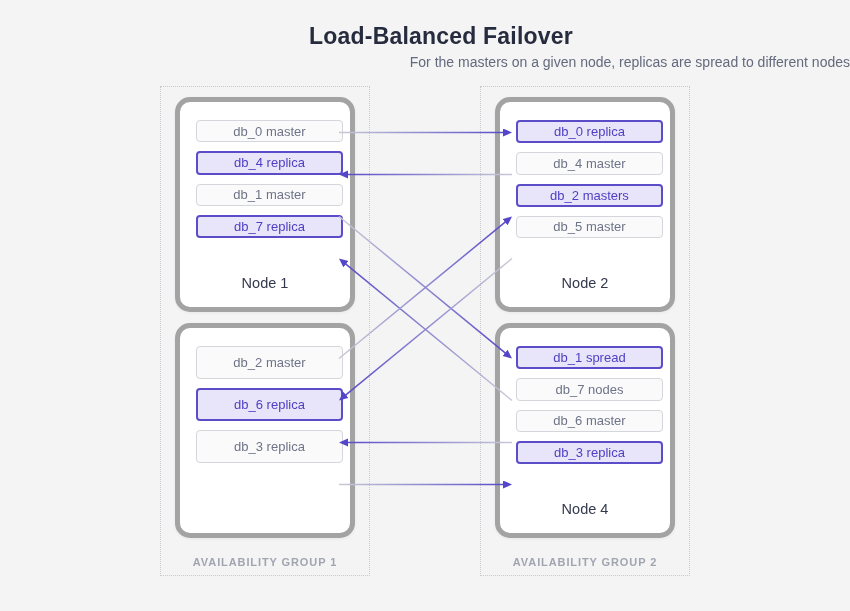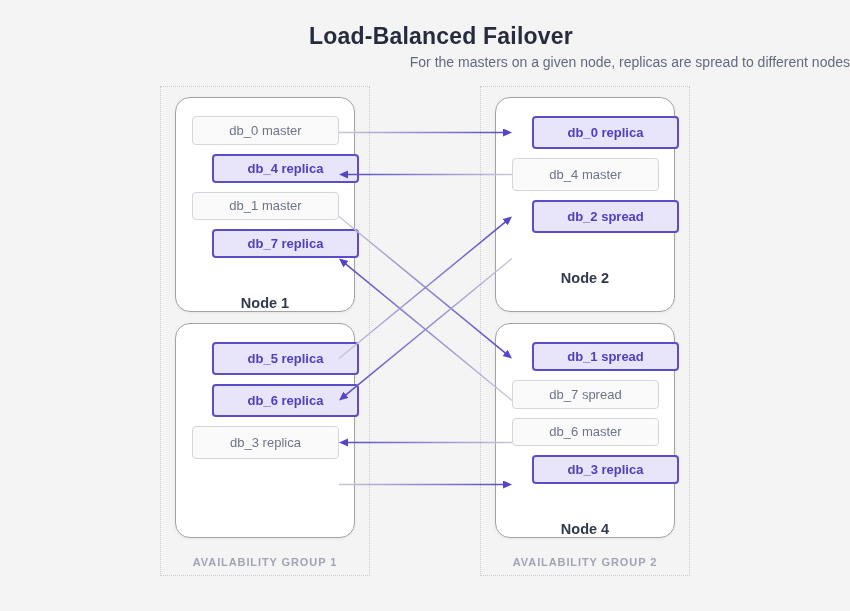--- a/index.html
+++ b/index.html
@@ -51,24 +51,24 @@
     letter-spacing: 0.9px;
     color: #a1a5b0;
   }
 
   .node {
     position: absolute;
     left: 14px;
     width: 180px;
     height: 215px;
     background: #ffffff;
-    border: 1px solid #a3a3a3;
+    border: 5px solid #a3a3a3;
     border-radius: 15px;
     box-shadow: 0 1px 3px rgba(40,40,70,0.06);
-    padding: 18px 16px 0 16px;
+    padding: 18px 16px 16px 16px;
     display: flex;
     flex-direction: column;
   }
   .node-top { top: 10px; }
   .node-bottom { top: 236px; }
 
   .item {
     width: 147px;
     height: 33px;
     margin-bottom: 9px;
@@ -81,29 +81,28 @@
   .item.master {
     background: #fafafb;
     border: 1px solid #d5d6db;
     color: #6e7488;
     font-weight: 400;
   }
   .item.replica {
     background: #e8e4f9;
     border: 2px solid #5b4cc8;
     color: #4e3fc3;
-    font-weight: 700;
-    margin-left: 20px;
+    font-weight: 400;
   }
 
   .node-label {
     margin-top: 28px;
     text-align: center;
     font-size: 14.5px;
-    font-weight: 700;
+    font-weight: 400;
     color: #333a4d;
   }
 
   svg.arrows {
     position: absolute;
     top: 0; left: 0;
     width: 850px; height: 611px;
     pointer-events: none;
     z-index: 5;
   }
@@ -118,37 +117,38 @@
 
   <div class="group group-1">
     <div class="node node-top">
       <div class="item master">db_0 master</div>
       <div class="item replica">db_4 replica</div>
       <div class="item master">db_1 master</div>
       <div class="item replica">db_7 replica</div>
       <div class="node-label">Node 1</div>
     </div>
     <div class="node node-bottom">
-      <div class="item replica">db_5 replica</div>
+      <div class="item master">db_2 master</div>
       <div class="item replica">db_6 replica</div>
       <div class="item master">db_3 replica</div>
     </div>
     <div class="group-label">AVAILABILITY GROUP 1</div>
   </div>
 
   <div class="group group-2">
     <div class="node node-top">
       <div class="item replica">db_0 replica</div>
       <div class="item master">db_4 master</div>
-      <div class="item replica">db_2 spread</div>
+      <div class="item replica">db_2 masters</div>
+      <div class="item master">db_5 master</div>
       <div class="node-label">Node 2</div>
     </div>
     <div class="node node-bottom">
       <div class="item replica">db_1 spread</div>
-      <div class="item master">db_7 spread</div>
+      <div class="item master">db_7 nodes</div>
       <div class="item master">db_6 master</div>
       <div class="item replica">db_3 replica</div>
       <div class="node-label">Node 4</div>
     </div>
     <div class="group-label">AVAILABILITY GROUP 2</div>
   </div>
 
   <svg class="arrows" id="arrows" viewBox="0 0 850 611" xmlns="http://www.w3.org/2000/svg">
     <defs id="arrow-defs">
       <marker id="arrowhead" markerUnits="userSpaceOnUse" markerWidth="12" markerHeight="12" refX="0.5" refY="4" orient="auto">

